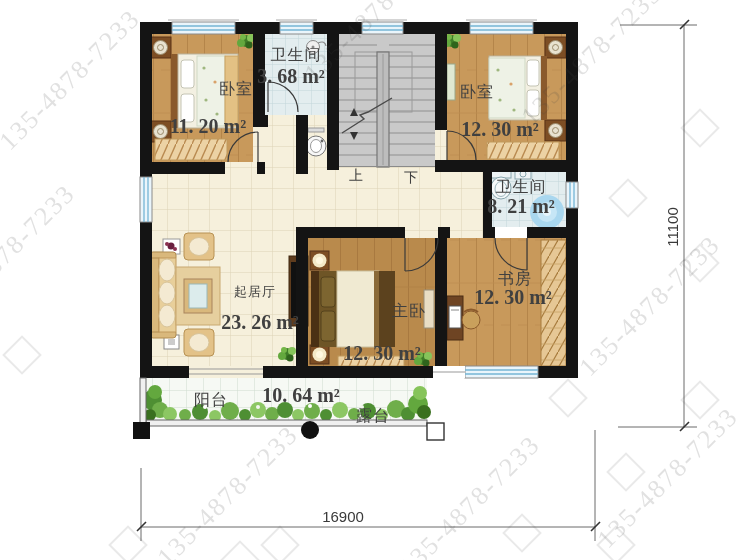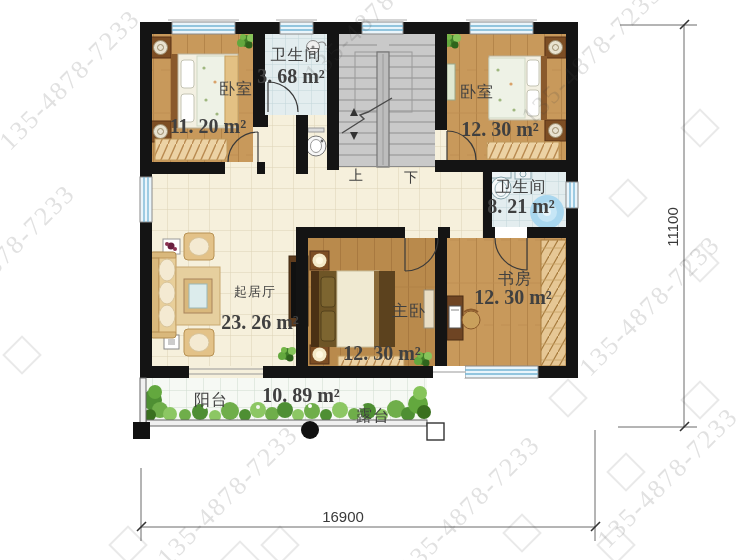--- a/index.html
+++ b/index.html
@@ -365,21 +365,21 @@
   <div class="lbl" style="left:515px;top:279px">书房</div>
   <div class="lbl area" style="left:513px;top:297px">12. 30 m²</div>
 
   <div class="lbl" style="left:255px;top:292px;font-size:13px">起居厅</div>
   <div class="lbl area" style="left:260px;top:322px">23. 26 m²</div>
 
   <div class="lbl" style="left:409px;top:311px">主卧</div>
   <div class="lbl area" style="left:382px;top:353px">12. 30 m²</div>
 
   <div class="lbl" style="left:211px;top:400px">阳台</div>
-  <div class="lbl area" style="left:301px;top:395px">10. 89 m²</div>
+  <div class="lbl area" style="left:301px;top:395px">10. 64 m²</div>
   <div class="lbl" style="left:373px;top:416px">露台</div>
 
   <div class="lbl small" style="left:356px;top:176px">上</div>
   <div class="lbl small" style="left:411px;top:178px">下</div>
 
   <div class="lbl dim" style="left:343px;top:516px">16900</div>
   <div class="lbl dim dimv" style="left:672px;top:227px">11100</div>
 </div>
 
 <div id="watermarks">

